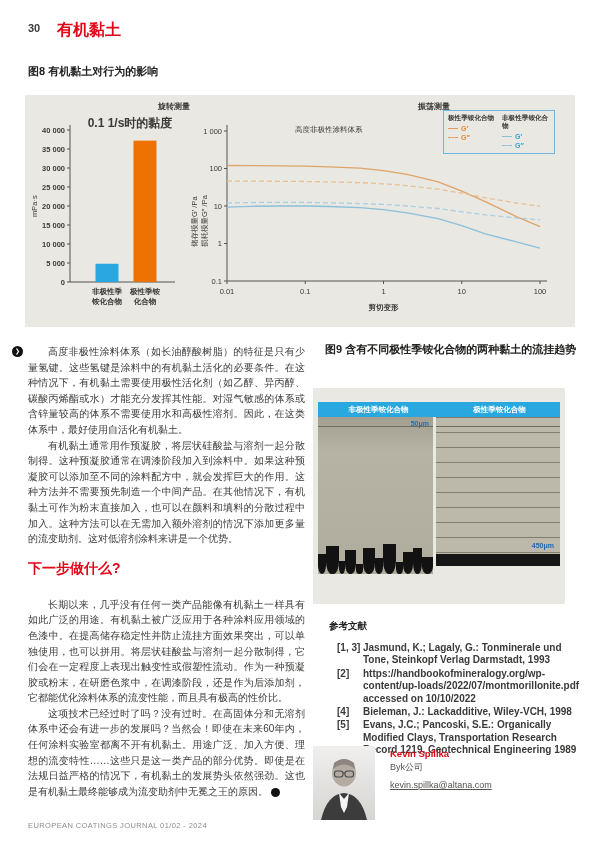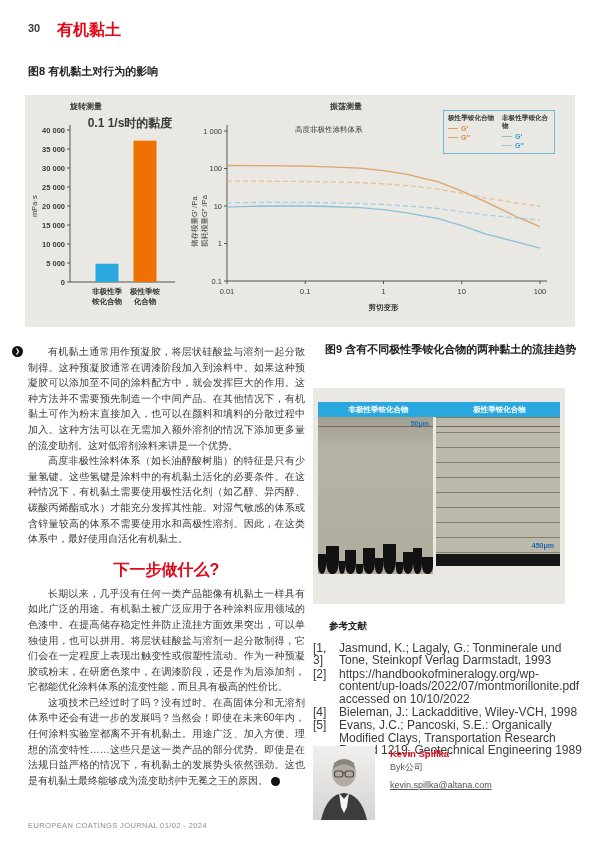--- a/index.html
+++ b/index.html
@@ -9,21 +9,21 @@
   
   .pagenum{position:absolute;left:28px;top:22px;font-size:11px;font-weight:bold;color:#3b3a38;}
   .section-title{position:absolute;left:57px;top:20px;font-size:16px;font-weight:bold;color:#e30617;}
 
   .fig-title{font-size:11px;font-weight:bold;color:#222220;}
   #fig8-title{position:absolute;left:28px;top:64px;}
 
   
   #fig8-panel{position:absolute;left:25px;top:95px;width:550px;height:232px;background:#e9e8e2;}
   #fig8-svg{position:absolute;left:0;top:0;}
-  .panel-label{position:absolute;top:6px;font-size:8px;font-weight:bold;color:#3b3a38;text-align:left;}
+  .panel-label{position:absolute;top:6px;font-size:8px;font-weight:bold;color:#3b3a38;text-align:right;}
   #rot-label{left:45px;width:120px;}
   #osc-label{left:305px;width:120px;}
   #bar-title{position:absolute;left:40px;top:20px;width:130px;text-align:center;font-size:12px;font-weight:bold;color:#3b3a38;}
   #osc-annot{position:absolute;left:270px;top:30px;font-size:7.5px;color:#3b3a38;}
   .tick{font-size:7.5px;fill:#3b3a38;}
   .cat{font-size:7.5px;font-weight:bold;fill:#3b3a38;}
 
   
   #fig8-legend{position:absolute;left:418px;top:15px;width:112px;border:1px solid #6cb9e0;display:flex;padding:3px 2px 3px 4px;box-sizing:border-box;gap:4px;}
   .lcol{flex:1;}
@@ -38,42 +38,42 @@
   .llab.o{color:#df8c3c;}
   .llab.b{color:#2fa3d8;}
 
   
   #continue-icon{position:absolute;left:12px;top:346px;width:11px;height:11px;border-radius:50%;background:#111;color:#fff;font-size:6px;line-height:11px;text-align:center;font-weight:bold;}
   .endmark{display:inline-block;width:9px;height:9px;border-radius:50%;background:#111;color:#fff;font-size:5px;line-height:9px;text-align:center;vertical-align:middle;margin-left:3px;}
 
   
   #left-col{position:absolute;left:28px;top:344px;width:277px;}
   #left-col p{margin:0;font-size:10px;line-height:15.6px;text-align:justify;text-indent:2em;color:#3b3a38;}
-  #next-heading{margin:13px 0 5px 0;font-size:16px;font-weight:bold;color:#e30617;text-align:center;}
+  #next-heading{margin:13px 0 19px 0;font-size:14px;font-weight:bold;color:#e30617;}
 
   
   #fig9-title{position:absolute;left:313px;top:342px;width:268px;padding-left:12px;}
   #fig9-panel{position:absolute;left:313px;top:388px;width:252px;height:216px;background:#e9e8e2;}
   #fig9-bar{position:absolute;left:5px;right:5px;top:14px;height:15px;background:#29a8e0;display:flex;}
   #fig9-bar span{flex:1;color:#fff;font-size:7.5px;font-weight:bold;text-align:center;line-height:15px;}
   .photo{position:absolute;overflow:hidden;}
   #photo-left{left:5px;top:29px;width:115px;height:157px;background:linear-gradient(180deg,#a39f90 0%,#b6b3a5 22%,#b3b0a2 70%,#aeab9c 100%);}
   #photo-right{left:123px;top:29px;width:124px;height:149px;background:#bcb9ab;background-image:repeating-linear-gradient(to bottom,rgba(80,78,62,.55) 0 1px,rgba(0,0,0,0) 1px 15px);}
   .scribe{position:absolute;left:0;right:0;top:9px;height:1px;background:#6f6d60;}
   .scale-label{position:absolute;font-size:7px;font-weight:bold;color:#1b6fb8;}
   #scale-left{top:3px;right:4px;}
   #scale-right{bottom:17px;right:6px;color:#2068b0;}
   #drips{position:absolute;left:0;right:0;bottom:0;display:flex;align-items:flex-end;justify-content:space-around;}
   #drips span{display:inline-block;background:#121212;border-radius:0 0 45% 45%;}
   #darkbar{position:absolute;left:0;right:0;bottom:0;height:12px;background:#161616;}
 
   
   #refs{position:absolute;left:313px;top:620px;width:270px;}
   #refs-heading{font-size:9.5px;font-weight:bold;color:#222220;margin:0 0 9px 16px;}
-  .ref{display:flex;font-size:12px;line-height:12.4px;font-weight:normal;color:#3b3a38;margin-bottom:1px;}
+  .ref{display:flex;font-size:10px;line-height:12.4px;font-weight:bold;color:#3b3a38;margin-bottom:1px;margin-left:24px;}
   .ref .num{flex:0 0 26px;}
   .ref .txt{flex:1;overflow-wrap:anywhere;}
 
   
   #author{position:absolute;left:313px;top:746px;width:268px;display:flex;gap:15px;}
   #author-photo{flex:0 0 62px;height:74px;}
   #author-info{padding-top:2px;}
   #author-name{font-size:9.5px;font-weight:bold;color:#e30617;}
   #author-company{font-size:9px;color:#55534e;margin-top:2px;}
   #author-email{font-size:9px;color:#55534e;text-decoration:underline;margin-top:2px;display:inline-block;}
@@ -174,22 +174,22 @@
             <span class="lsamp dash blue"></span>
             <span class="llab b">G″</span>
           </div>
       </div>
     </div>
   </div>
 
   <div id="continue-icon">❯</div>
 
   <div id="left-col">
+    <p>高度非极性涂料体系（如长油醇酸树脂）的特征是只有少量氢键。这些氢键是涂料中的有机黏土活化的必要条件。在这种情况下，有机黏土需要使用极性活化剂（如乙醇、异丙醇、碳酸丙烯酯或水）才能充分发挥其性能。对湿气敏感的体系或含锌量较高的体系不需要使用水和高极性溶剂。因此，在这类体系中，最好使用自活化有机黏土。</p>
     <p>有机黏土通常用作预凝胶，将层状硅酸盐与溶剂一起分散制得。这种预凝胶通常在调漆阶段加入到涂料中。如果这种预凝胶可以添加至不同的涂料配方中，就会发挥巨大的作用。这种方法并不需要预先制造一个中间产品。在其他情况下，有机黏土可作为粉末直接加入，也可以在颜料和填料的分散过程中加入。这种方法可以在无需加入额外溶剂的情况下添加更多量的流变助剂。这对低溶剂涂料来讲是一个优势。</p>
-    <p>高度非极性涂料体系（如长油醇酸树脂）的特征是只有少量氢键。这些氢键是涂料中的有机黏土活化的必要条件。在这种情况下，有机黏土需要使用极性活化剂（如乙醇、异丙醇、碳酸丙烯酯或水）才能充分发挥其性能。对湿气敏感的体系或含锌量较高的体系不需要使用水和高极性溶剂。因此，在这类体系中，最好使用自活化有机黏土。</p>
     <h2 id="next-heading">下一步做什么?</h2>
     <p>长期以来，几乎没有任何一类产品能像有机黏土一样具有如此广泛的用途。有机黏土被广泛应用于各种涂料应用领域的色漆中。在提高储存稳定性并防止流挂方面效果突出，可以单独使用，也可以拼用。将层状硅酸盐与溶剂一起分散制得，它们会在一定程度上表现出触变性或假塑性流动。作为一种预凝胶或粉末，在研磨色浆中，在调漆阶段，还是作为后添加剂，它都能优化涂料体系的流变性能，而且具有极高的性价比。</p>
     <p><span>这项技术已经过时了吗？没有过时。在高固体分和无溶剂体系中还会有进一步的发展吗？当然会！即使在未来60年内，任何涂料实验室都离不开有机黏土。用途广泛、加入方便、理想的流变特性……这些只是这一类产品的部分优势。即使是在法规日益严格的情况下，有机黏土的发展势头依然强劲。这也是有机黏土最终能够成为流变助剂中无冕之王的原因。</span><span class="endmark">◀</span></p>
   </div>
 
   <div id="fig9-title" class="fig-title">图9 含有不同极性季铵化合物的两种黏土的流挂趋势</div>
 
   <div id="fig9-panel">
     <div id="fig9-bar">
       <span>非极性季铵化合物</span>

